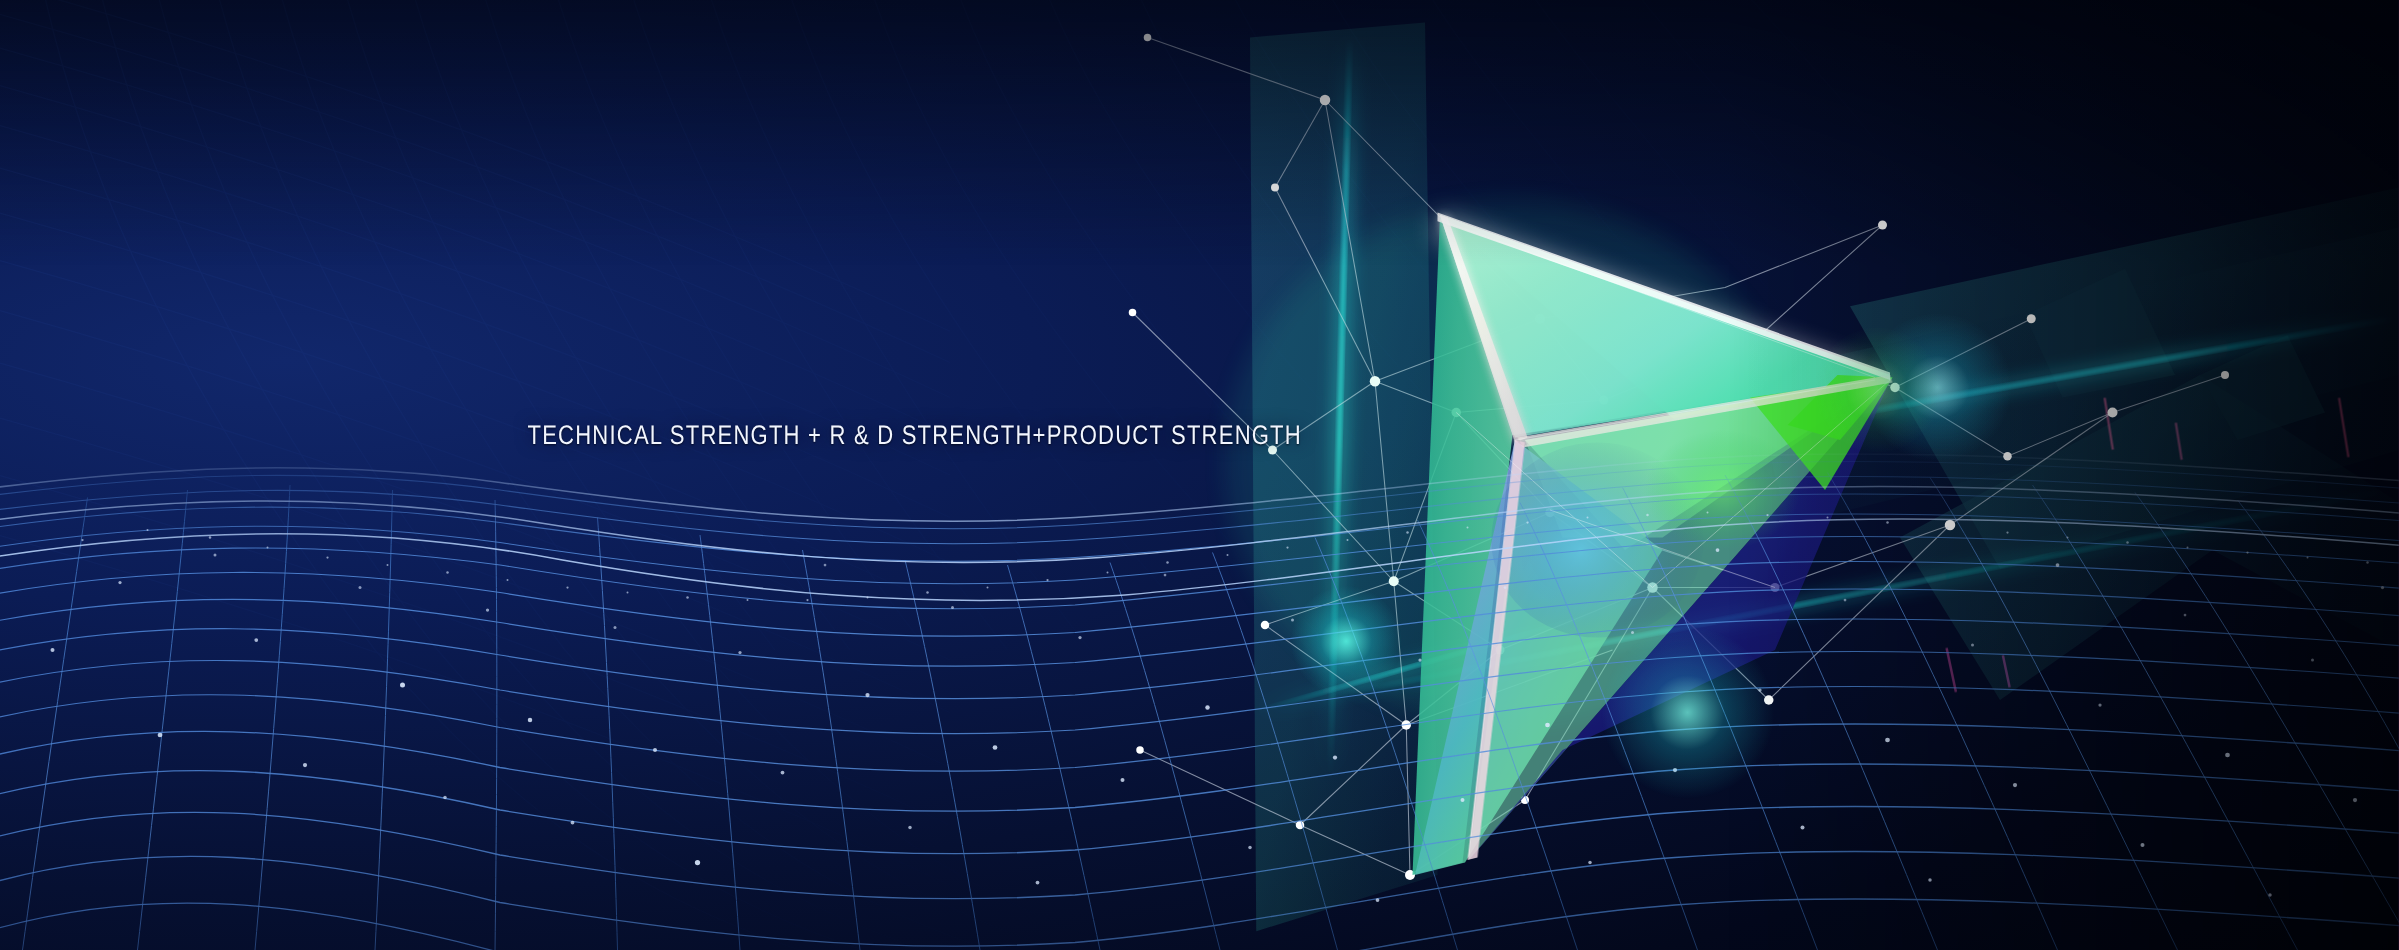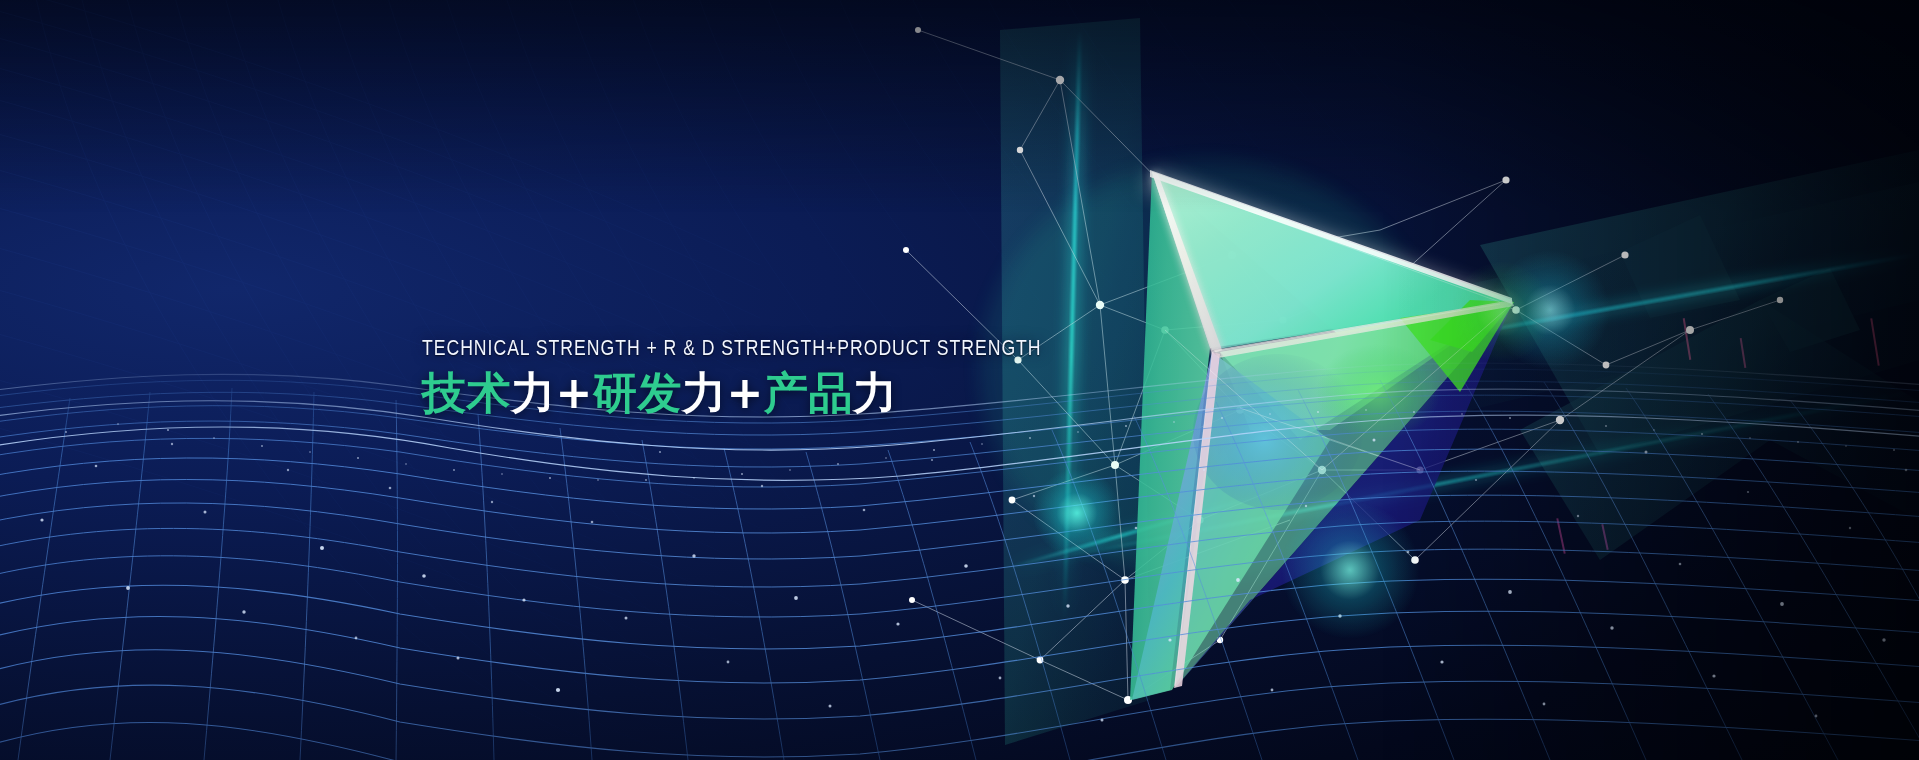--- a/index.html
+++ b/index.html
@@ -583,16 +583,15 @@
                 background:radial-gradient(circle,rgba(120,255,235,.75) 0%,rgba(30,190,200,.28) 30%,rgba(0,90,120,0) 70%);"></div>
     <div class="flare" style="left:1452px;top:262px;width:100px;height:100px;
                 background:radial-gradient(circle,rgba(160,255,150,.45) 0%,rgba(60,220,90,.16) 35%,rgba(0,120,60,0) 72%);"></div>
   </div>
 
   <div class="layer" id="bg-right-dark" style="background:linear-gradient(90deg, rgba(0,0,0,0) 72%, rgba(0,0,0,.35) 88%, rgba(0,0,0,.6) 100%);"></div>
   <div class="layer" id="bg-top-vignette"></div>
 
   <div id="headline">
     <div id="eyebrow">TECHNICAL STRENGTH + R &amp; D STRENGTH+PRODUCT STRENGTH</div>
-    <div id="slogan"><span class="g">技术</span><span class="w">力</span><span class="w">+</span><span class="g">研发</span><span class="w">力</span><span class="w">+</span><span class="g">产品</span><span class="w">力</span></div>
   </div>
 
 </div>
 
 </body></html>

